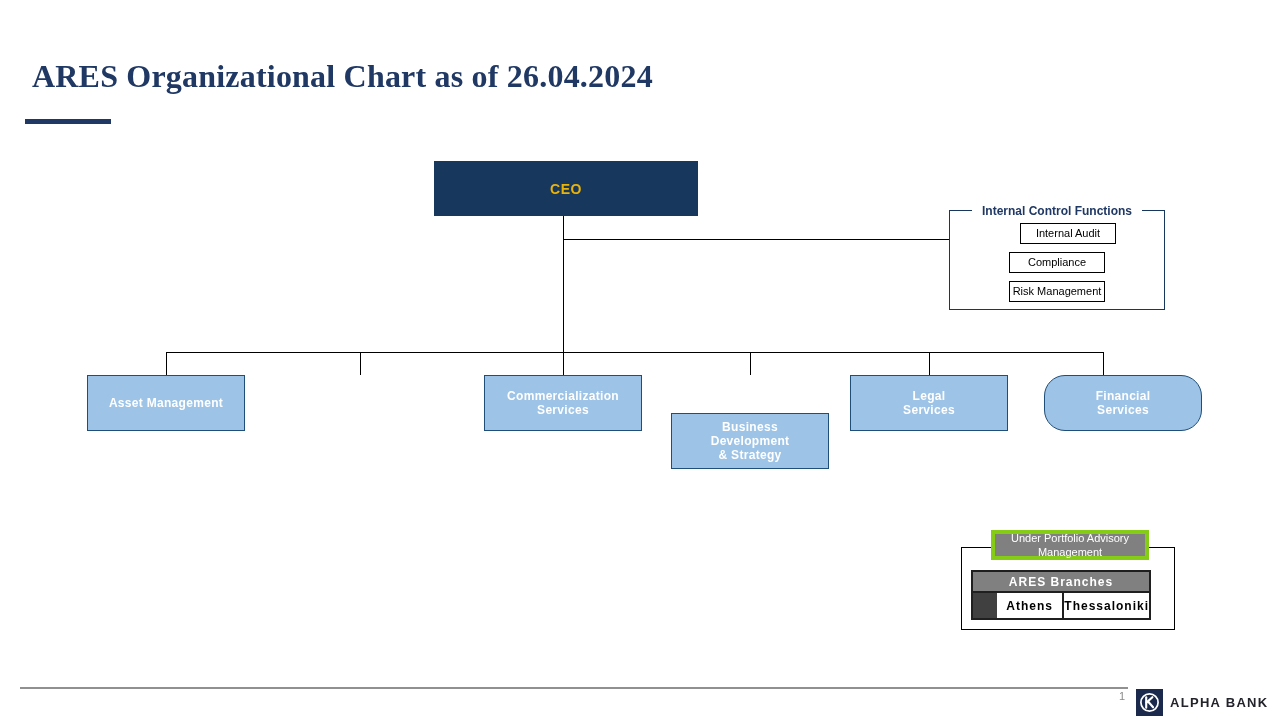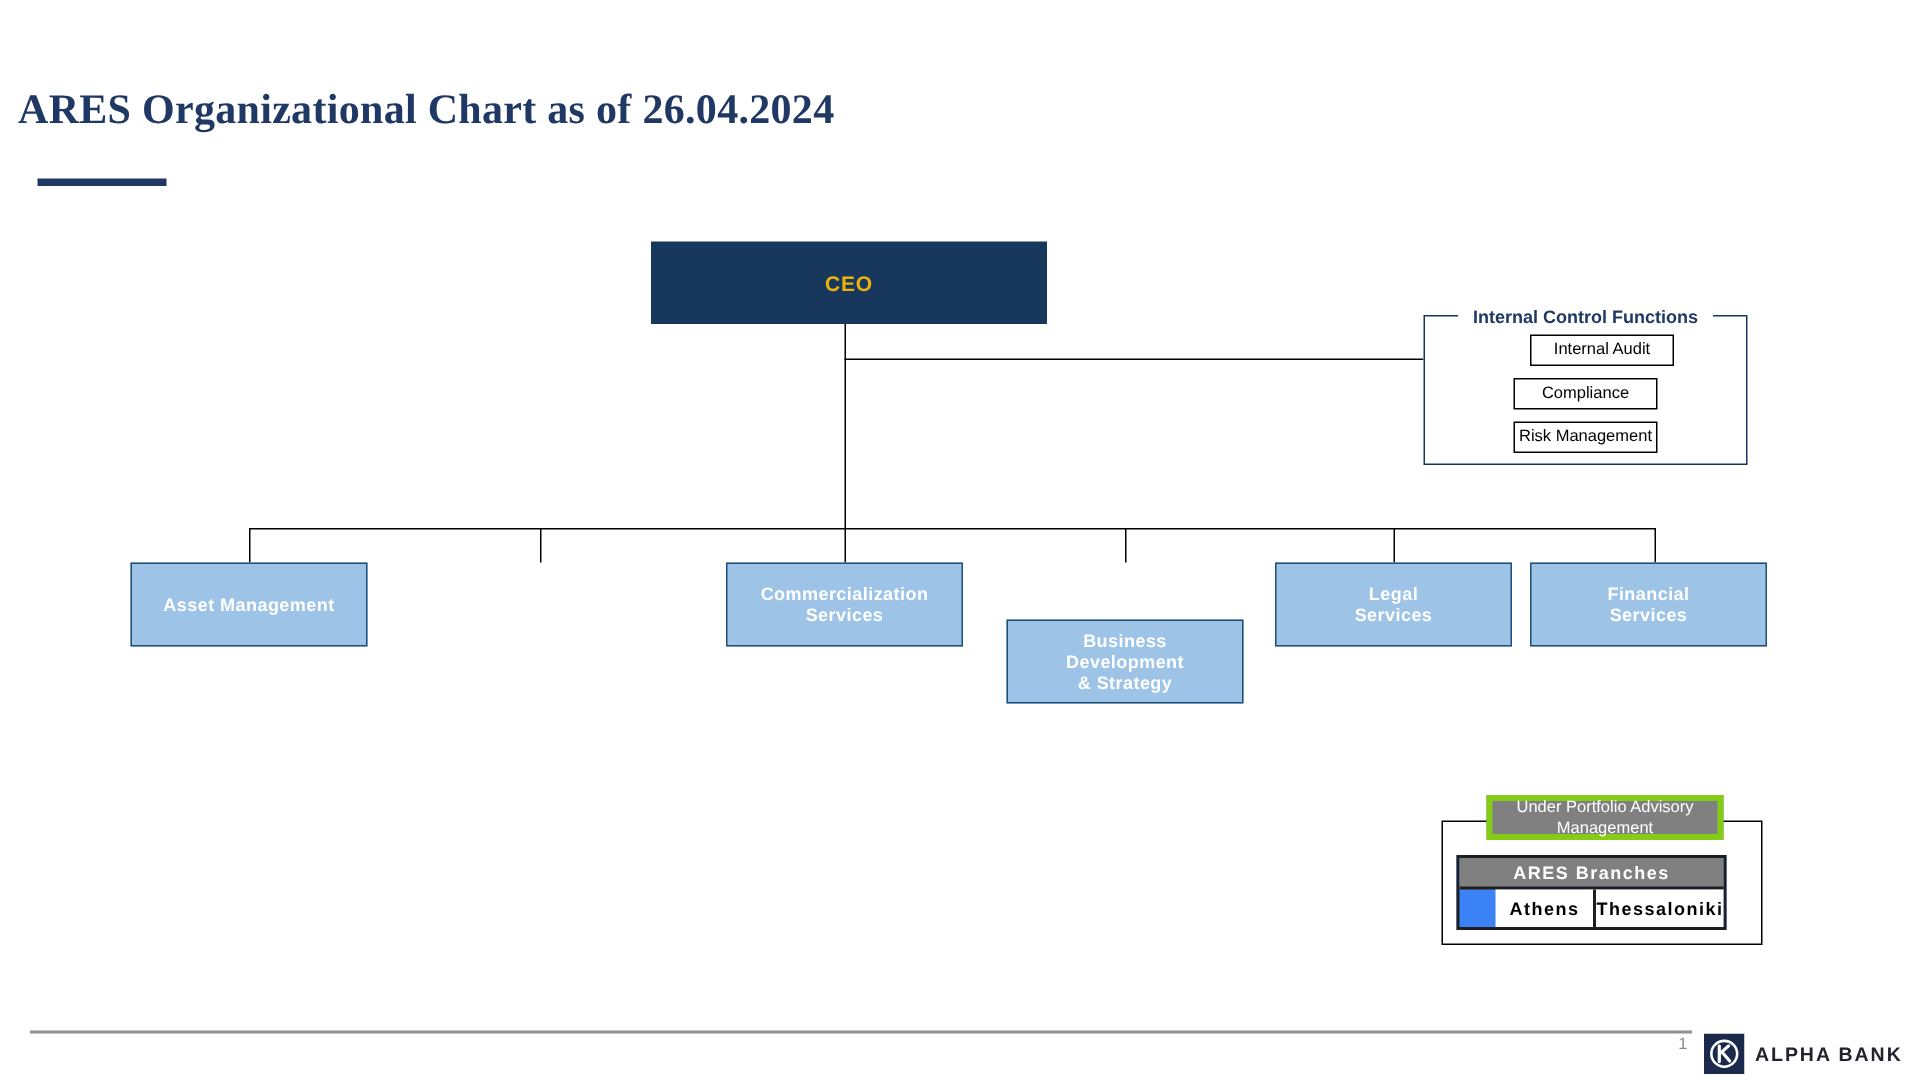--- a/index.html
+++ b/index.html
@@ -10,25 +10,25 @@
     position: relative;
     width: 1280px;
     height: 720px;
     background: #ffffff;
     overflow: hidden;
   }
 
   
   .page-title {
     position: absolute;
-    left: 12px;
+    left: 32px;
     top: 58px;
     font-family: "Liberation Serif", serif;
     font-weight: bold;
-    font-size: 28px;
+    font-size: 32px;
     color: #1F3864;
     letter-spacing: 0.2px;
     white-space: nowrap;
   }
   .title-underline {
     position: absolute;
     left: 25px;
     top: 119px;
     width: 86px;
     height: 5px;
@@ -144,21 +144,21 @@
     text-align: center;
     white-space: pre-line;
     z-index: 2;
   }
   .branches-table {
     position: absolute;
     left: 971px;
     top: 570px;
     width: 180px;
     border: 2px solid #1f1f1f;
-    background: #3b82f6;
+    background: #404040;
     z-index: 2;
   }
   .branches-header {
     height: 21px;
     background: #808080;
     border-bottom: 2px solid #1f1f1f;
     color: #ffffff;
     font-weight: bold;
     font-size: 12px;
     letter-spacing: 1px;
@@ -236,21 +236,21 @@
   <div class="vline" style="left:1103px; top:352px; height:23px;"></div>
 
   <div class="dept" style="left:87px;">Asset Management</div>
   <div class="dept" style="left:484px;">Commercialization
 Services</div>
   <div class="dept" style="left:671px;margin-top:38px;">Business
 Development
 &amp; Strategy</div>
   <div class="dept" style="left:850px;">Legal
 Services</div>
-  <div class="dept" style="left:1020px;">Financial
+  <div class="dept" style="left:1044px;border-radius:21px;">Financial
 Services</div>
 
   <div class="icf">
     <span class="icf-title">Internal Control Functions</span>
     <div class="icf-item icf-item-0">Internal Audit</div>
     <div class="icf-item icf-item-1">Compliance</div>
     <div class="icf-item icf-item-2">Risk Management</div>
   </div>
 
   <div class="branches-outer"></div>

